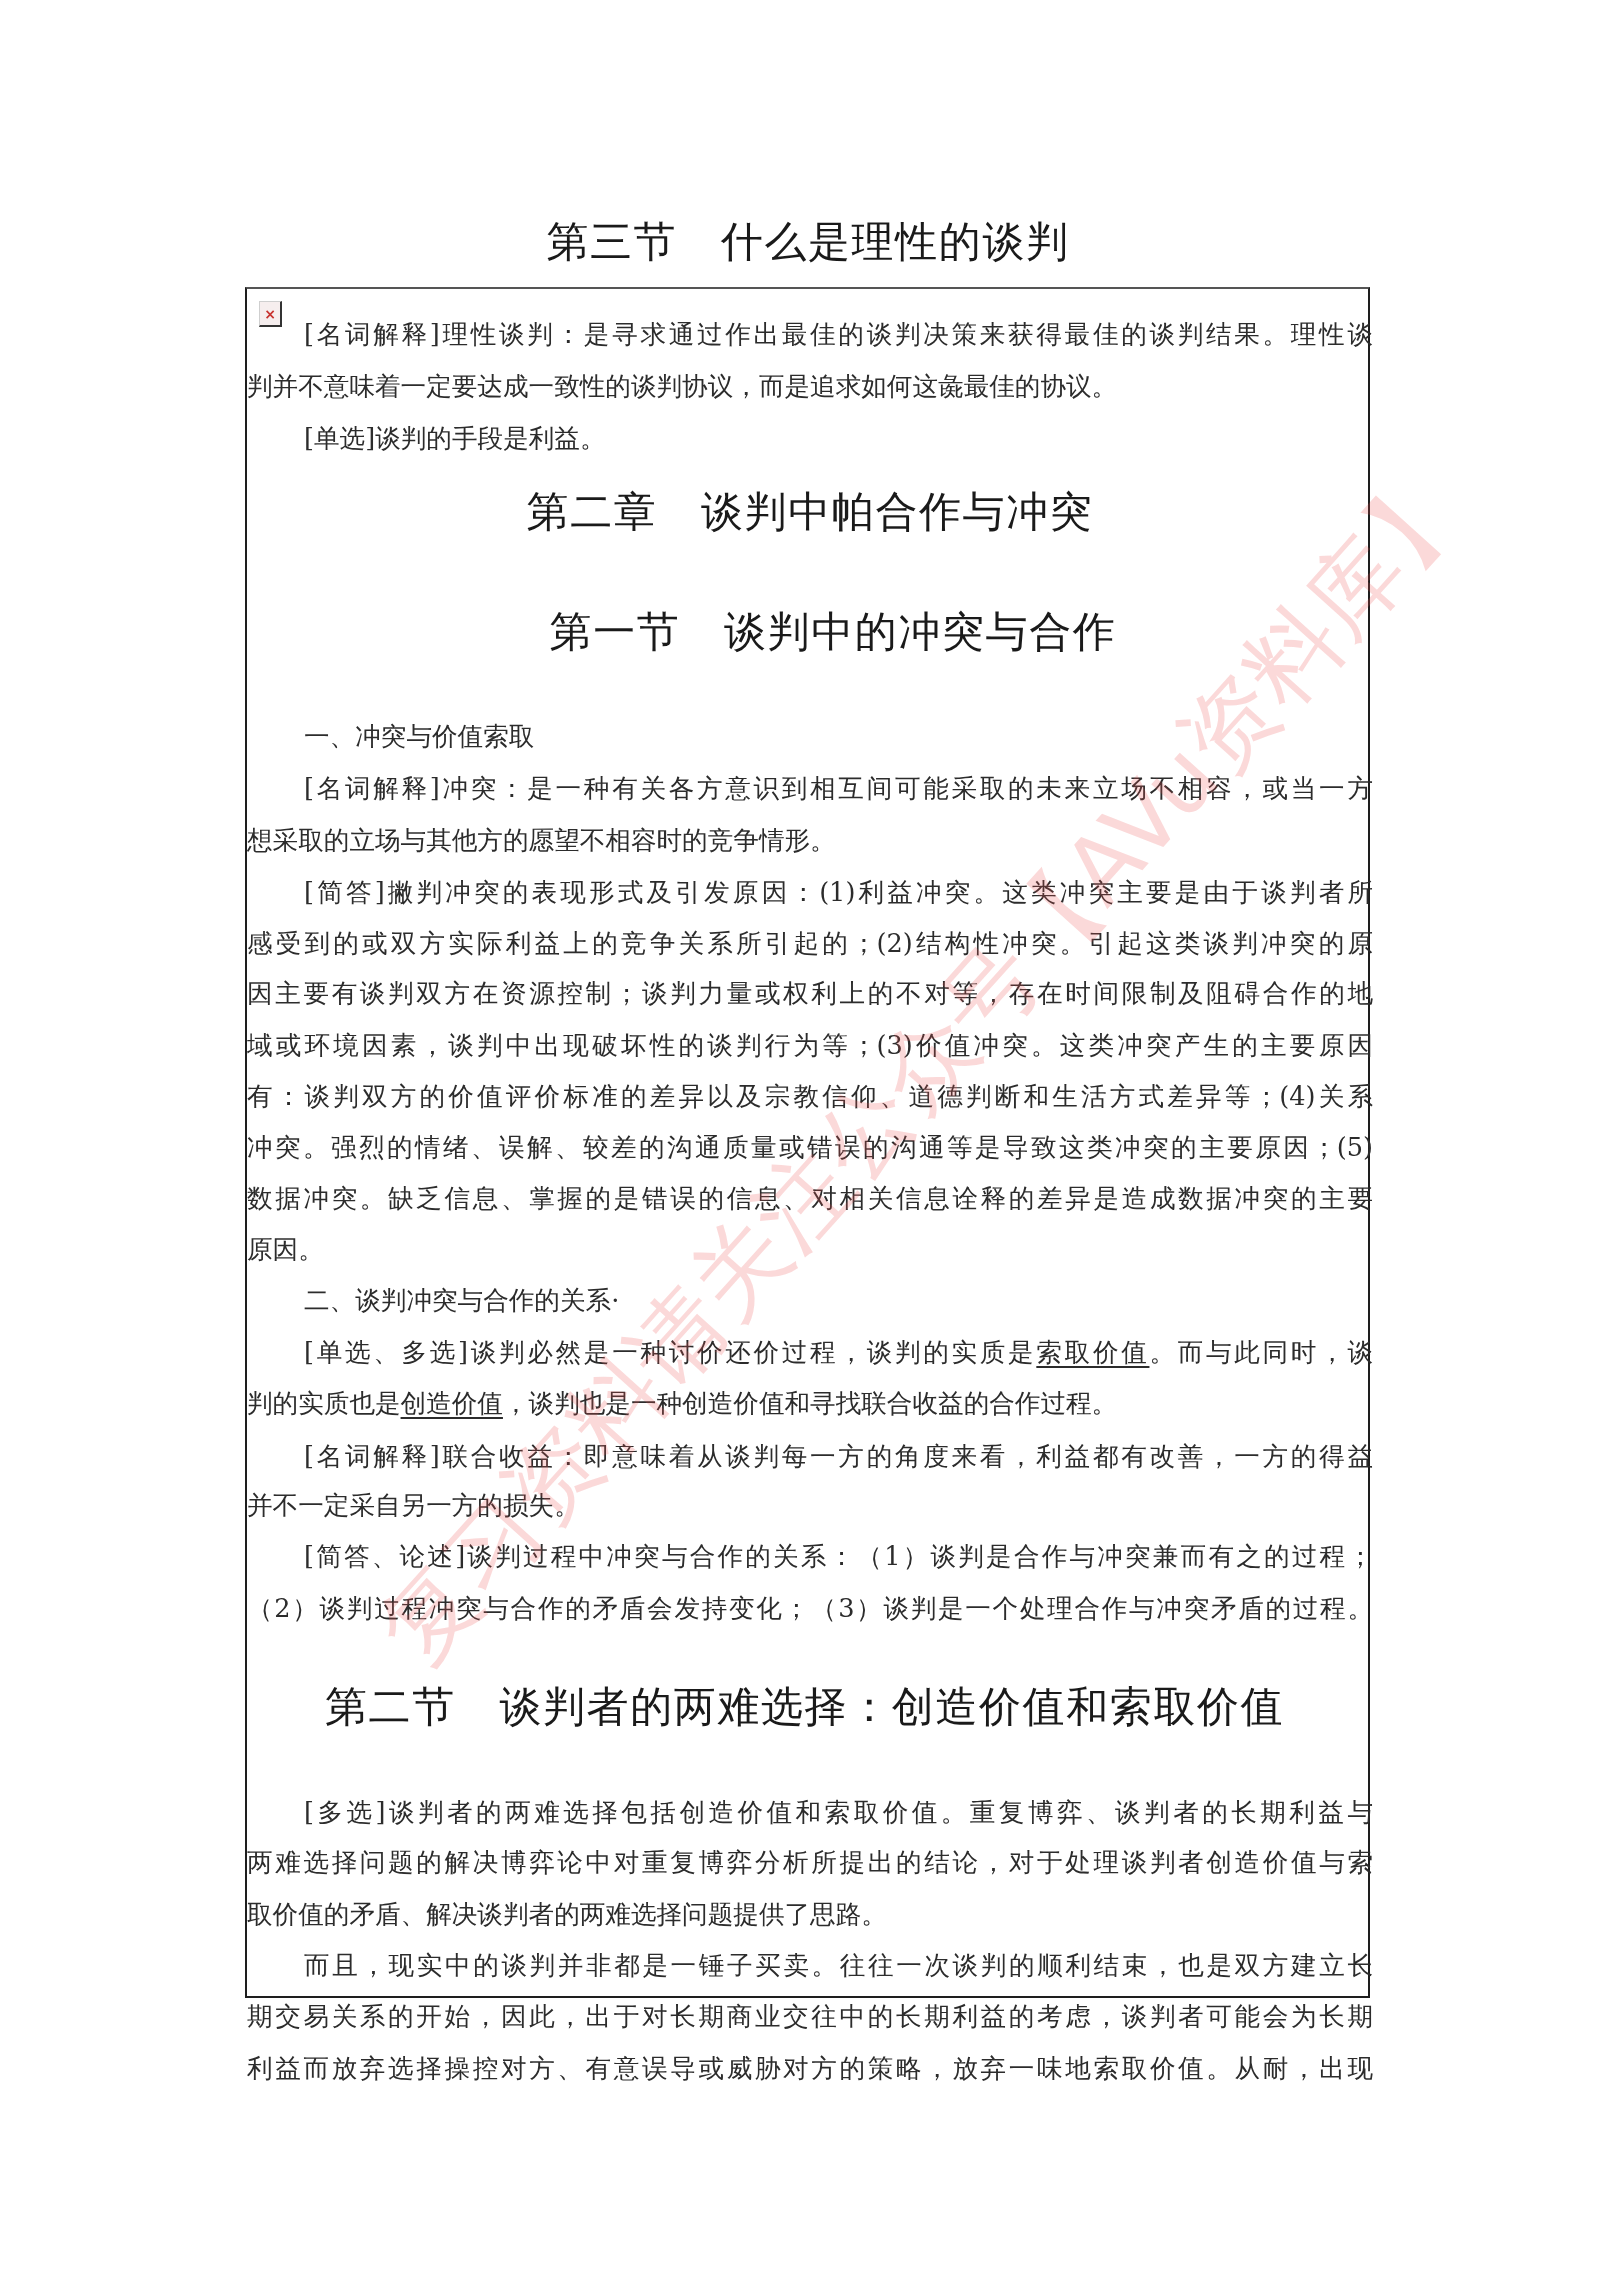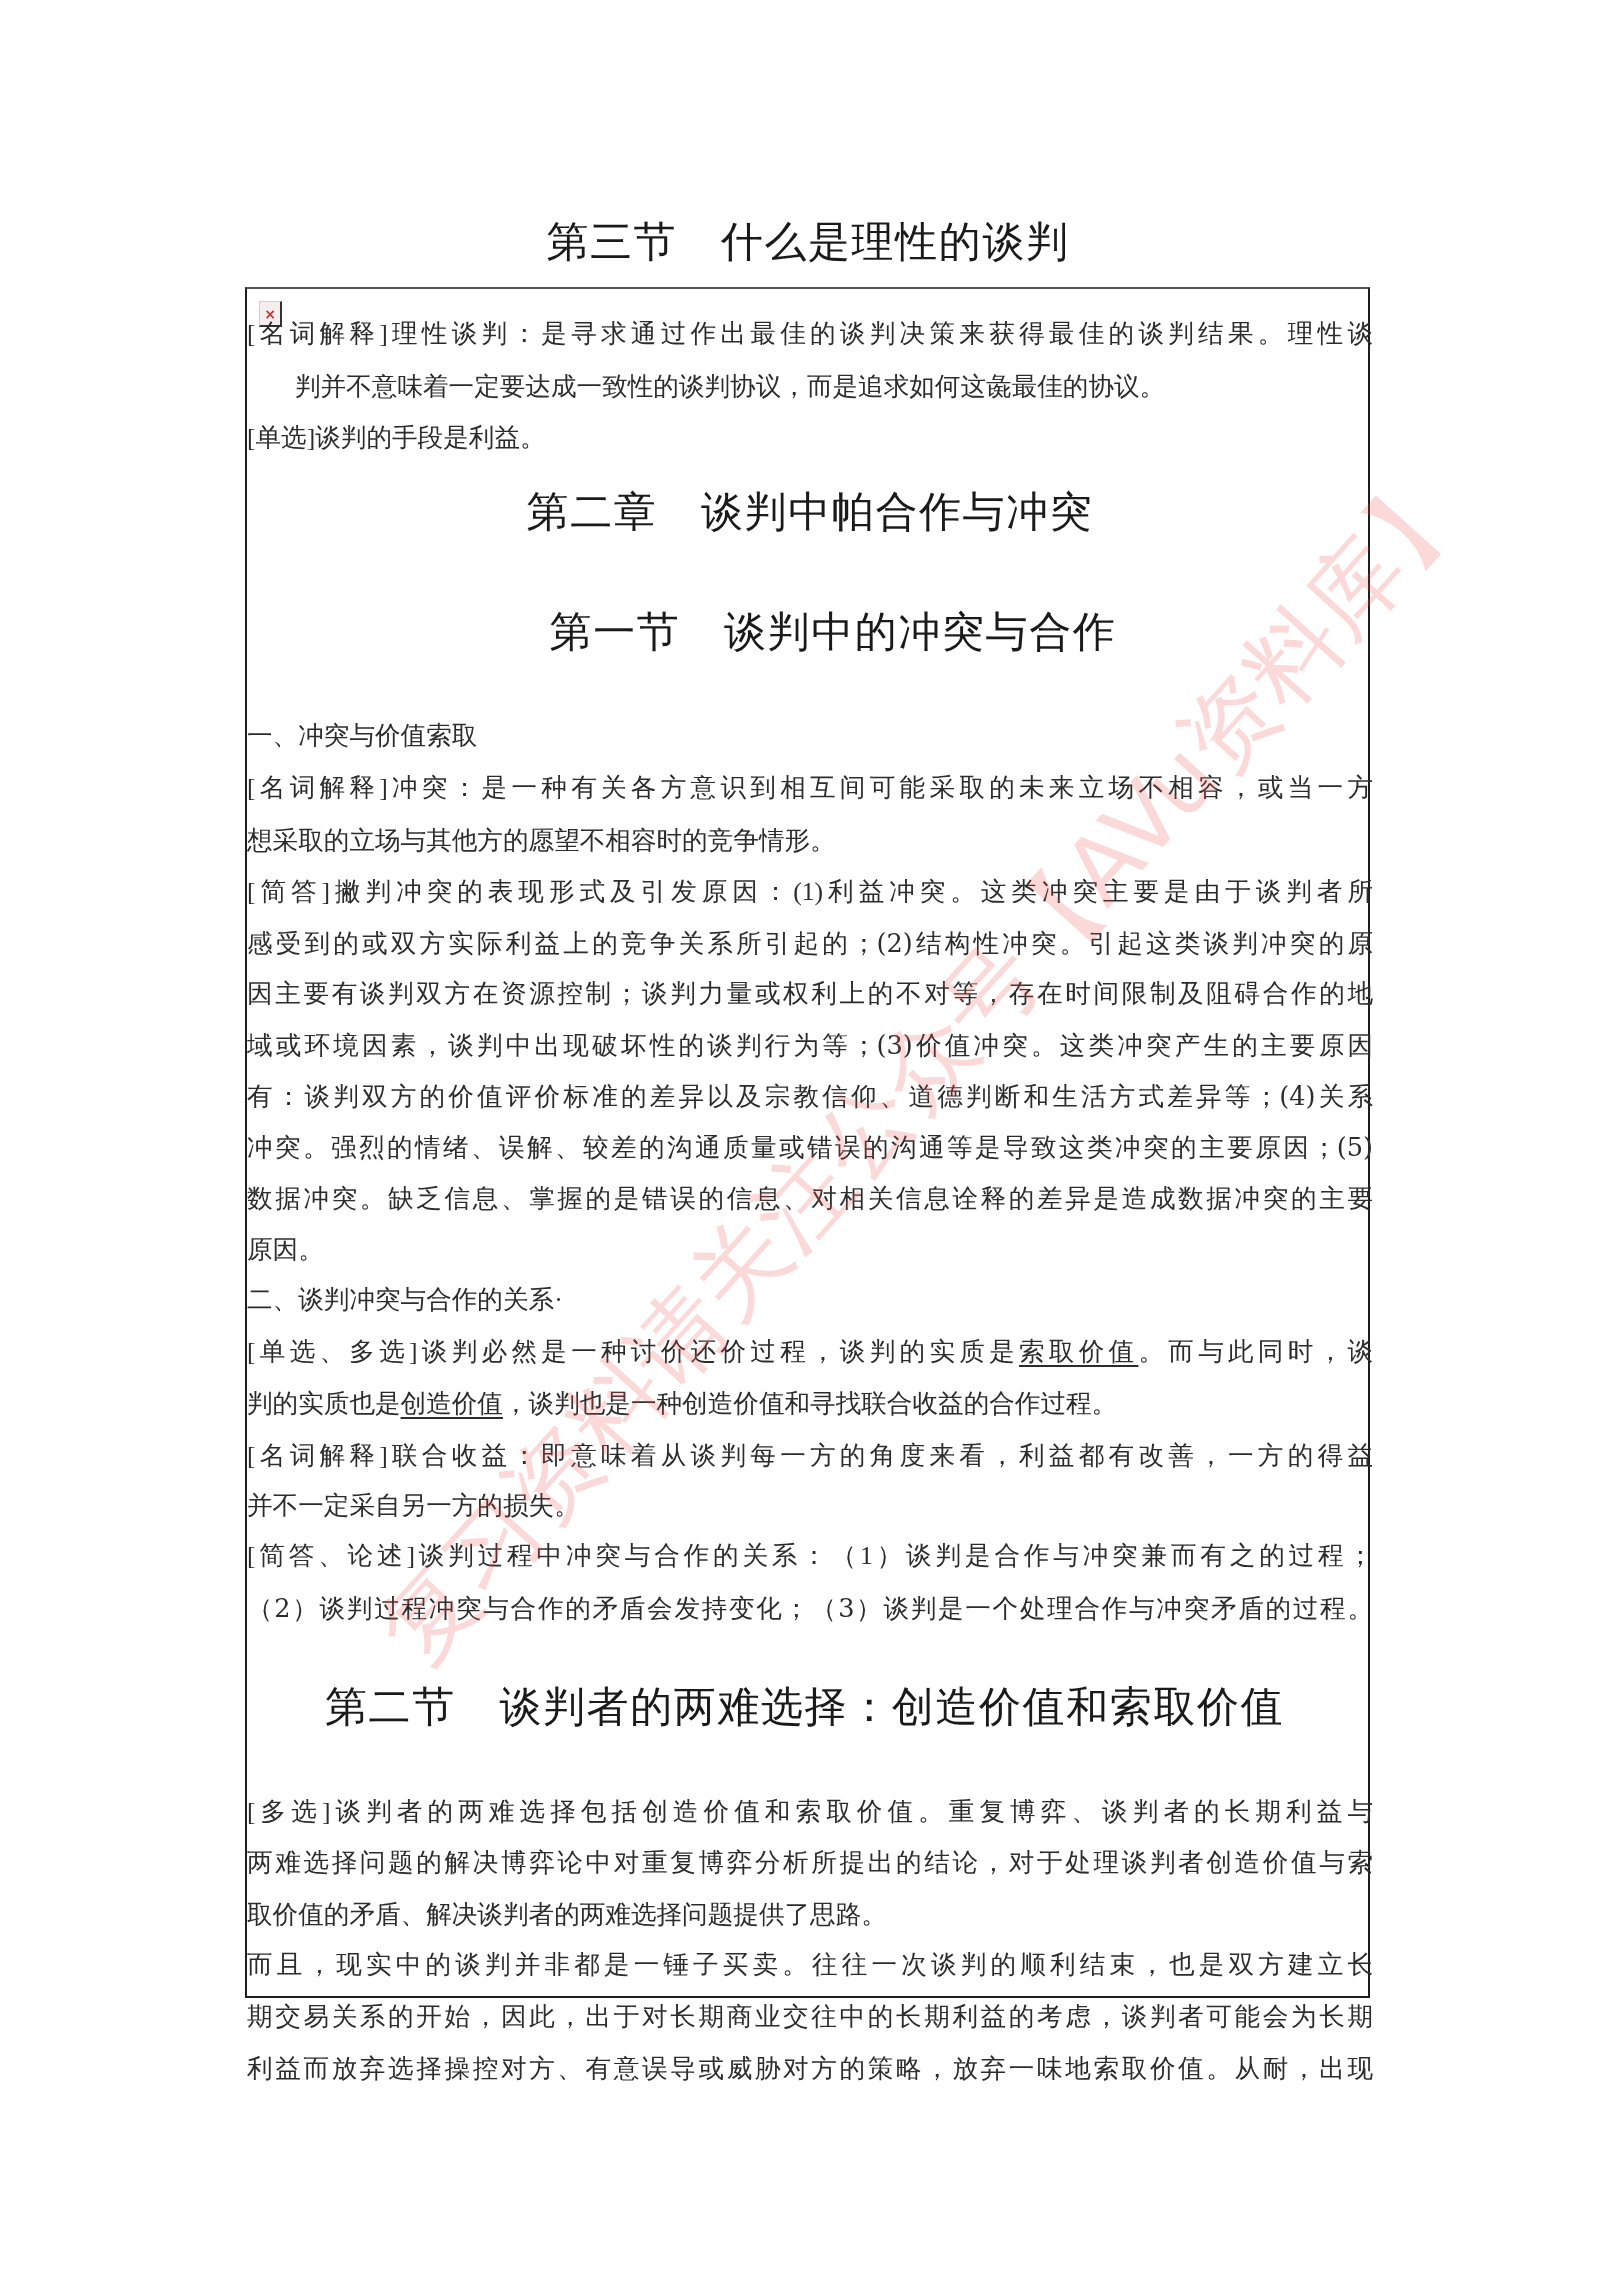--- a/index.html
+++ b/index.html
@@ -10,21 +10,21 @@
            font-size: 42px; line-height: 62px; color: #1a1a1a; letter-spacing: 1.6px; white-space: pre; }
   .frame { position: absolute; left: 245px; top: 287px; width: 1125px; height: 1711px;
            border: 2.3px solid #1e1e1e; border-top-color: #555; box-sizing: border-box; }
   .broken-img { position: absolute; left: 259px; top: 301px; width: 23px; height: 26px;
                 background: #f6eeee; border: 0.8px solid #cfcfcf; border-right: 2.3px solid #333; border-bottom: 2.3px solid #333;
                 box-sizing: border-box; color: #c8322f; font: bold 14px "DejaVu Sans", sans-serif;
                 display: flex; align-items: center; justify-content: center; }
   .line { position: absolute; left: 247px; width: 1126px; font-size: 25.6px; line-height: 50px;
           white-space: nowrap; overflow: hidden; color: #2c2c2c; text-align: justify; text-align-last: justify; }
   .line.last { text-align: left; text-align-last: left; }
-  .indent { box-sizing: border-box; font-family: Liberation Serif, serif; }
+  .indent { padding-left: 57px; box-sizing: border-box; }
   .h-chapter { position: absolute; left: 247px; width: 1126px; text-align: center; font-size: 42px;
                line-height: 62px; color: #1a1a1a; white-space: pre; letter-spacing: 1.6px; }
   .u { text-decoration: underline; text-underline-offset: 4.7px; text-decoration-thickness: 1.6px; }
   .watermark { position: absolute; left: 194px; top: 1125px; width: 1241px; font-size: 93px;
                color: rgba(236, 80, 80, 0.22); transform: rotate(-48deg); transform-origin: 50% 50%;
                white-space: nowrap; pointer-events: none; font-family: "DejaVu Sans", sans-serif; }
 </style>
 </head>
 <body>
 
@@ -32,21 +32,21 @@
 
   <div class="title">第三节　什么是理性的谈判</div>
 
   <div class="frame"></div>
 
   <div class="broken-img">
       <span>×</span>
     </div>
 
   <div class="line indent" style="top:309px;">[名词解释]理性谈判：是寻求通过作出最佳的谈判决策来获得最佳的谈判结果。理性谈</div>
-  <div class="line last" style="top:361px;padding-left:48px;">判并不意味着一定要达成一致性的谈判协议，而是追求如何这彘最佳的协议。</div>
+  <div class="line last" style="top:361px;">判并不意味着一定要达成一致性的谈判协议，而是追求如何这彘最佳的协议。</div>
   <div class="line indent last" style="top:413px;">[单选]谈判的手段是利益。</div>
 
   <div class="h-chapter" style="top:481px;">第二章　谈判中帕合作与冲突</div>
   <div class="h-chapter" style="top:601px; padding-left:46px; box-sizing:border-box;">第一节　谈判中的冲突与合作</div>
 
   <div class="line indent last" style="top:711px;">一、冲突与价值索取</div>
   <div class="line indent" style="top:763px;">[名词解释]冲突：是一种有关各方意识到相互间可能采取的未来立场不相容，或当一方</div>
   <div class="line last" style="top:815px;">想采取的立场与其他方的愿望不相容时的竞争情形。</div>
   <div class="line indent" style="top:867px;">[简答]撇判冲突的表现形式及引发原因：(1)利益冲突。这类冲突主要是由于谈判者所</div>
   <div class="line" style="top:918px;">感受到的或双方实际利益上的竞争关系所引起的；(2)结构性冲突。引起这类谈判冲突的原</div>

